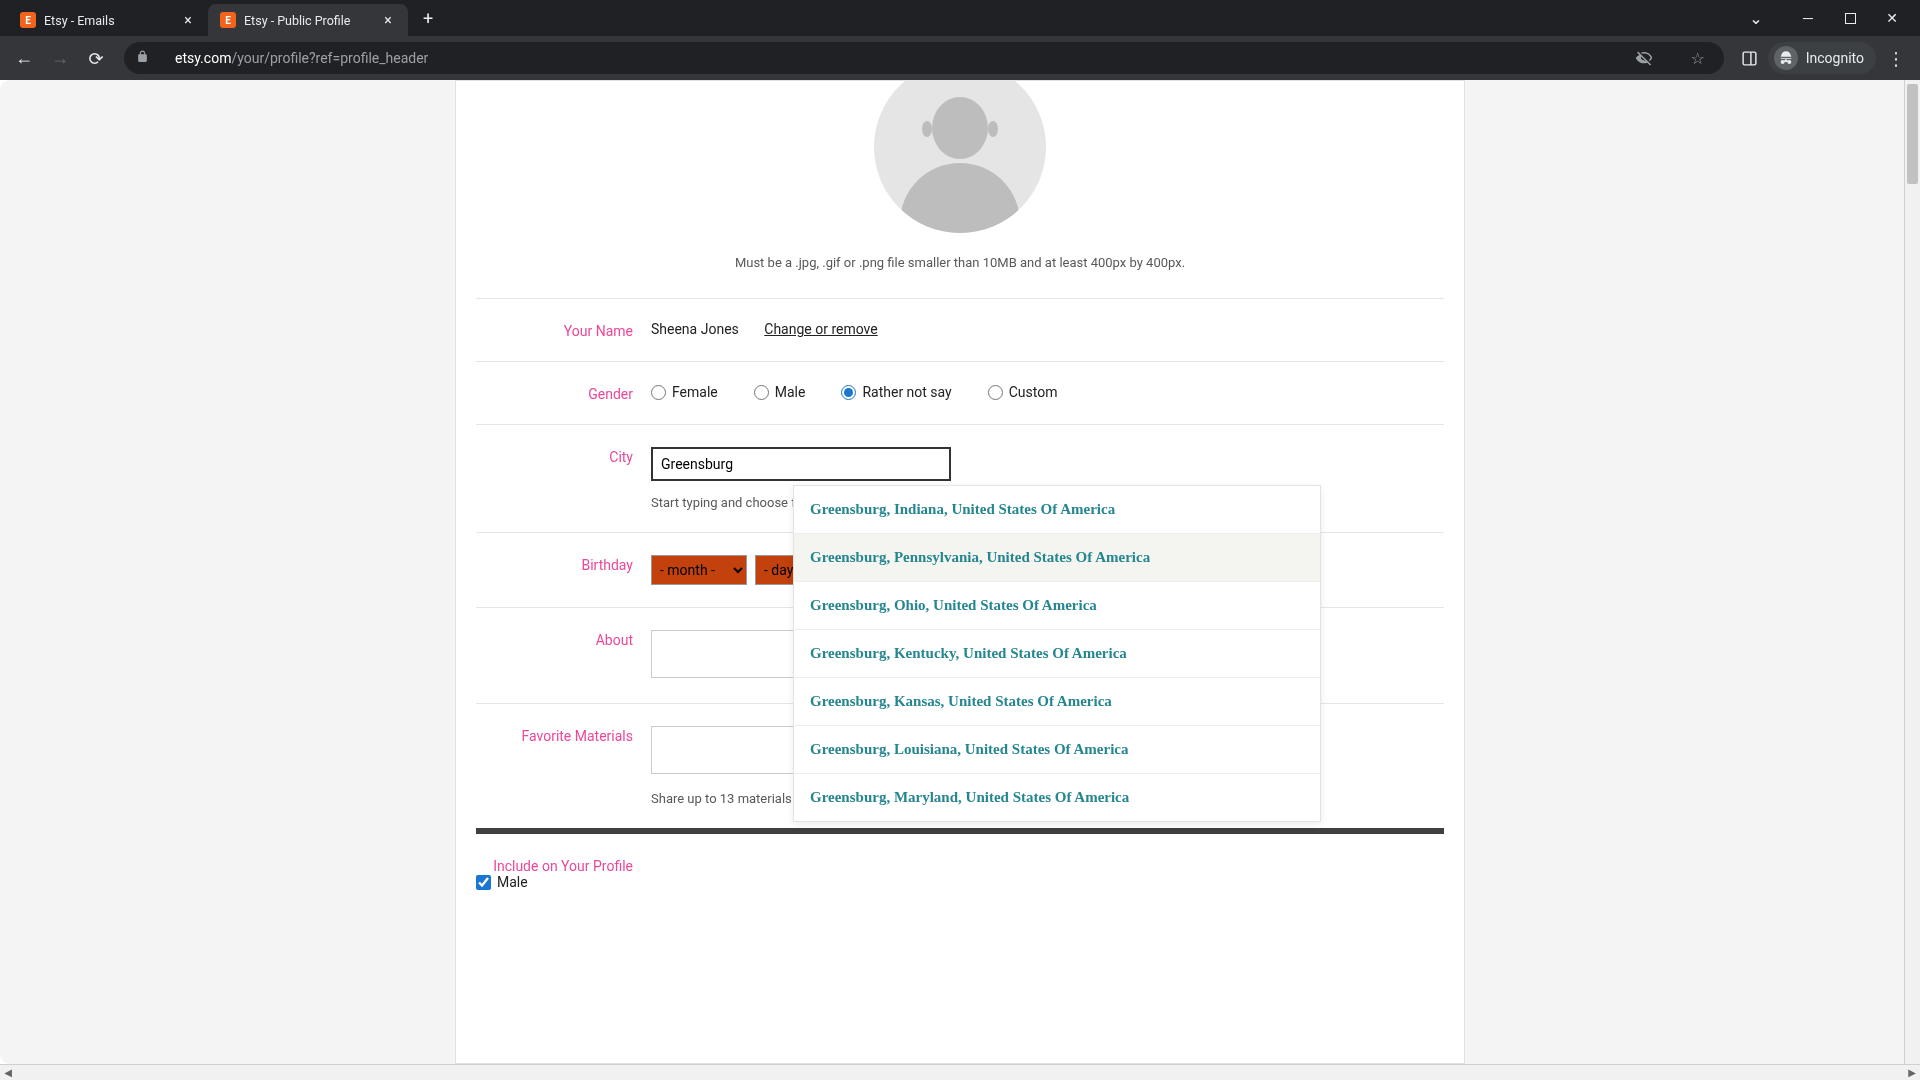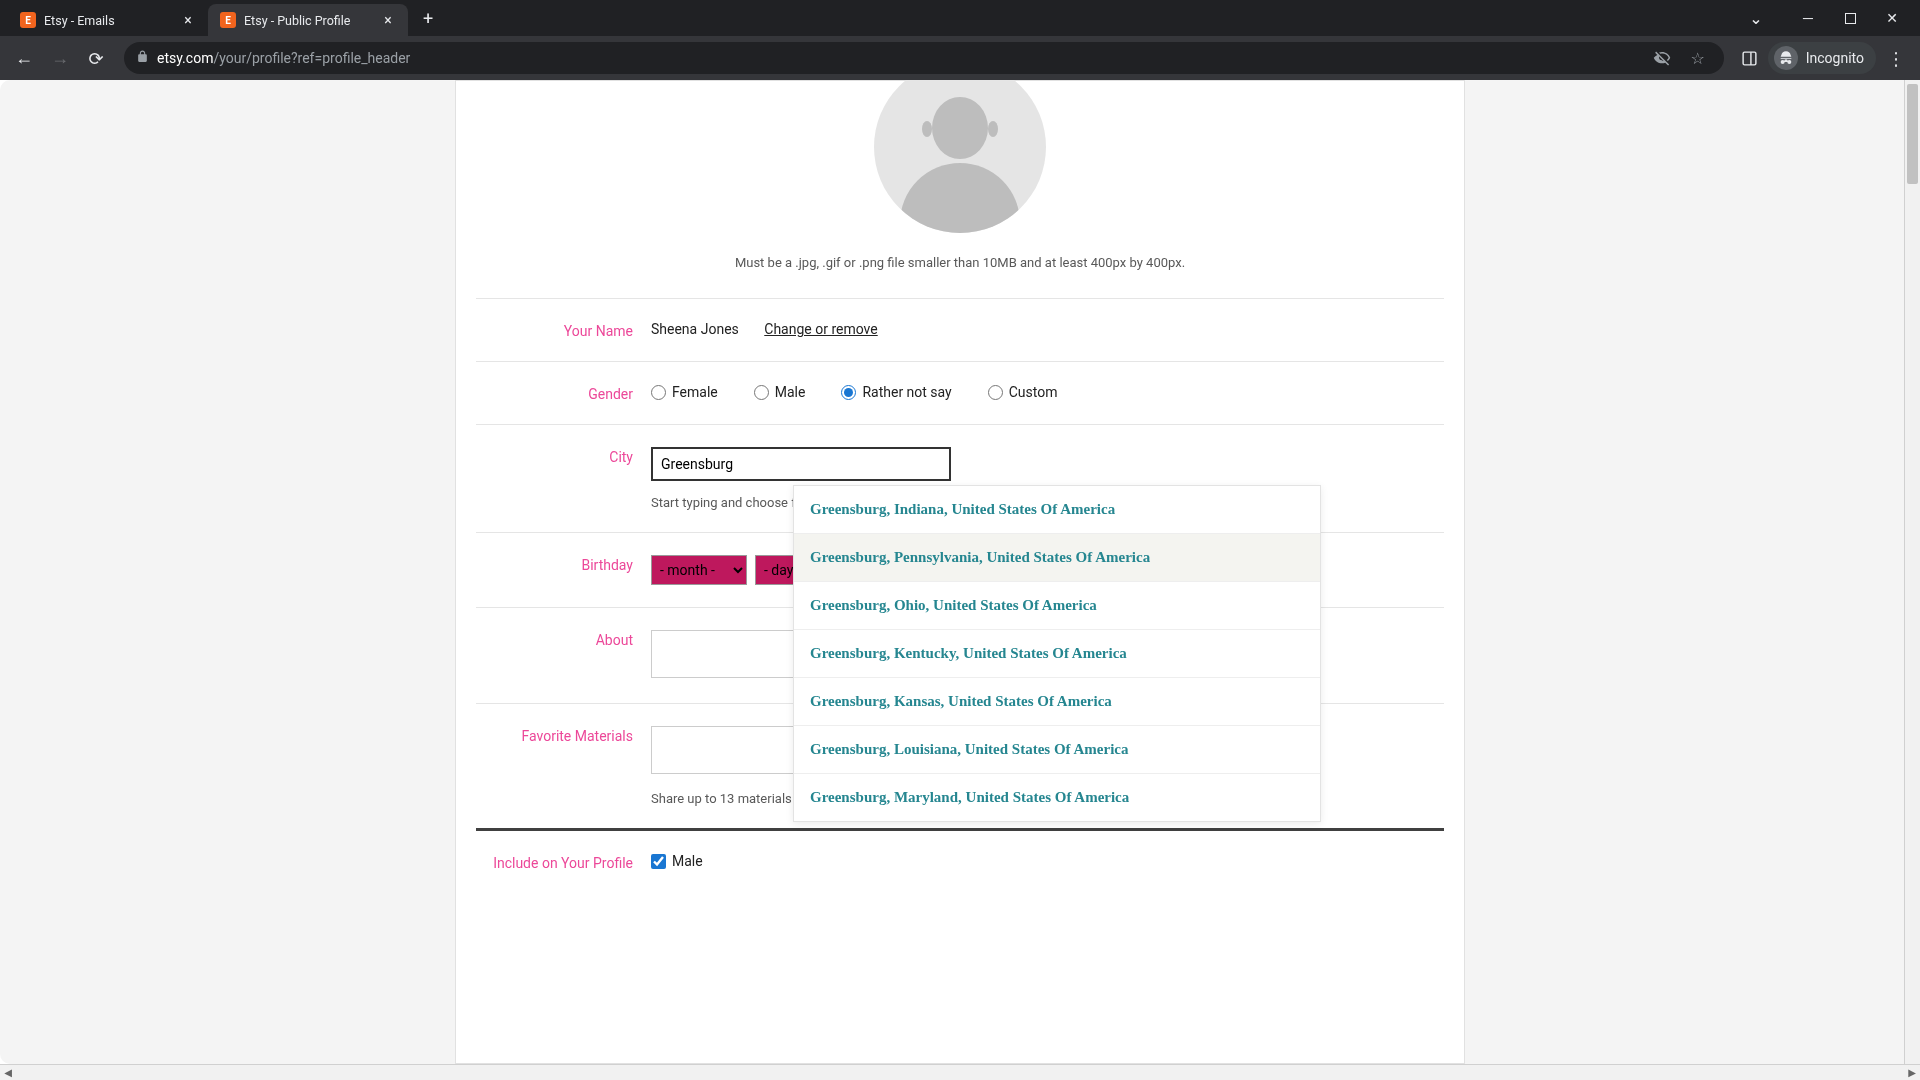--- a/index.html
+++ b/index.html
@@ -15,21 +15,21 @@
     .tab-title { flex: 1; overflow: hidden; text-overflow: ellipsis; white-space: nowrap; }
     .tab-close { width: 16px; height: 16px; display: flex; align-items: center; justify-content: center; font-size: 14px; cursor: pointer; }
     .new-tab-btn { width: 28px; height: 28px; display: flex; align-items: center; justify-content: center; color: #e8eaed; font-size: 18px; margin-left: 6px; cursor: pointer; }
     .window-controls { margin-left: auto; display: flex; align-items: center; gap: 2px; padding-right: 8px; }
     .window-btn { width: 40px; height: 32px; display: flex; align-items: center; justify-content: center; color: #e8eaed; cursor: pointer; font-size: 14px; }
     .window-btn.chevron { font-size: 16px; margin-right: 10px; }
     
     .address-bar-row { display: flex; align-items: center; height: 44px; background: #35363a; padding: 0 8px; gap: 4px; }
     .nav-btn { width: 32px; height: 32px; border-radius: 50%; display: flex; align-items: center; justify-content: center; color: #e8eaed; cursor: pointer; font-size: 18px; }
     .nav-btn.disabled { color: #6a6c70; }
-    .address-bar { flex: 1; background: #202124; border-radius: 20px; height: 32px; display: flex; align-items: center; padding: 0 12px; margin: 0 8px; color: #e8eaed; font-size: 14px; gap: 8px; }
+    .address-bar { flex: 1; background: #202124; border-radius: 20px; height: 32px; display: flex; align-items: center; padding: 0 12px; margin: 0 8px; color: #e8eaed; font-size: 14px; gap: 26px; }
     .lock-icon { color: #9aa0a6; font-size: 13px; }
     .url-text { flex: 1; color: #e8eaed; }
     .url-domain { color: #fff; }
     .url-path { color: #9aa0a6; }
     .addr-icon { width: 28px; height: 28px; display: flex; align-items: center; justify-content: center; color: #9aa0a6; cursor: pointer; font-size: 16px; }
     .incognito-badge { display: flex; align-items: center; gap: 8px; background: #3c4043; border-radius: 20px; padding: 4px 12px 4px 6px; color: #e8eaed; font-size: 14px; cursor: pointer; }
     .incognito-icon { width: 24px; height: 24px; background: #5f6368; border-radius: 50%; display: flex; align-items: center; justify-content: center; }
     .menu-btn { width: 32px; height: 32px; display: flex; align-items: center; justify-content: center; color: #e8eaed; cursor: pointer; font-size: 18px; }
     
     
@@ -59,21 +59,21 @@
     .radio-item label { cursor: pointer; }
     
     .city-input { width: 300px; height: 34px; border: 2px solid #333; padding: 0 8px; font-size: 14px; font-family: inherit; outline: none; }
     .city-hint { color: #595959; font-size: 13px; margin-top: 14px; }
     
     .autocomplete-dropdown { position: absolute; left: 142px; top: 38px; width: 528px; background: #fff; border: 1px solid #e3e3e3; box-shadow: 0 2px 8px rgba(0,0,0,0.08); z-index: 100; }
     .autocomplete-item { padding: 15px 16px; font-size: 15px; font-weight: 600; color: #258690; cursor: pointer; border-bottom: 1px solid #eee; font-family: Georgia, 'Times New Roman', serif; }
     .autocomplete-item.highlighted { background: #f4f4f0; }
     .autocomplete-item:last-child { border-bottom: none; }
     
-    .select-control { height: 30px; border: 1px solid #999; background: #be185d; font-size: 14px; padding: 0 4px; font-family: inherit; }
+    .select-control { height: 30px; border: 1px solid #999; background: #c2410c; font-size: 14px; padding: 0 4px; font-family: inherit; }
     .select-group { display: flex; gap: 8px; }
     
     .textarea-control { width: 540px; height: 48px; border: 1px solid #ccc; padding: 6px; font-family: inherit; resize: vertical; }
     
     .materials-hint { color: #595959; font-size: 13px; margin-top: 14px; }
     
     .checkbox-item { display: flex; align-items: center; gap: 6px; }
     .checkbox-item input { width: 15px; height: 15px; accent-color: #1976d2; cursor: pointer; }
     
     
@@ -236,21 +236,21 @@
     </div>
 
     <div class="form-row">
       <div class="form-label">Favorite Materials</div>
       <div class="form-content">
         <textarea class="textarea-control" style=""></textarea>
         <div class="materials-hint">Share up to 13 materials that</div>
       </div>
     </div>
 
-    <div class="form-row" style="border-top:3px solid #404040; padding-bottom:0;">
+    <div class="form-row" style="border-top:6px solid #404040; padding-bottom:0;flex-direction:column;">
       <div class="form-label">Include on Your Profile</div>
       <div class="form-content">
         <div class="checkbox-item">
           <input type="checkbox" checked="" style="">
           <label>Male</label>
         </div>
       </div>
     </div>
 
   </div>

